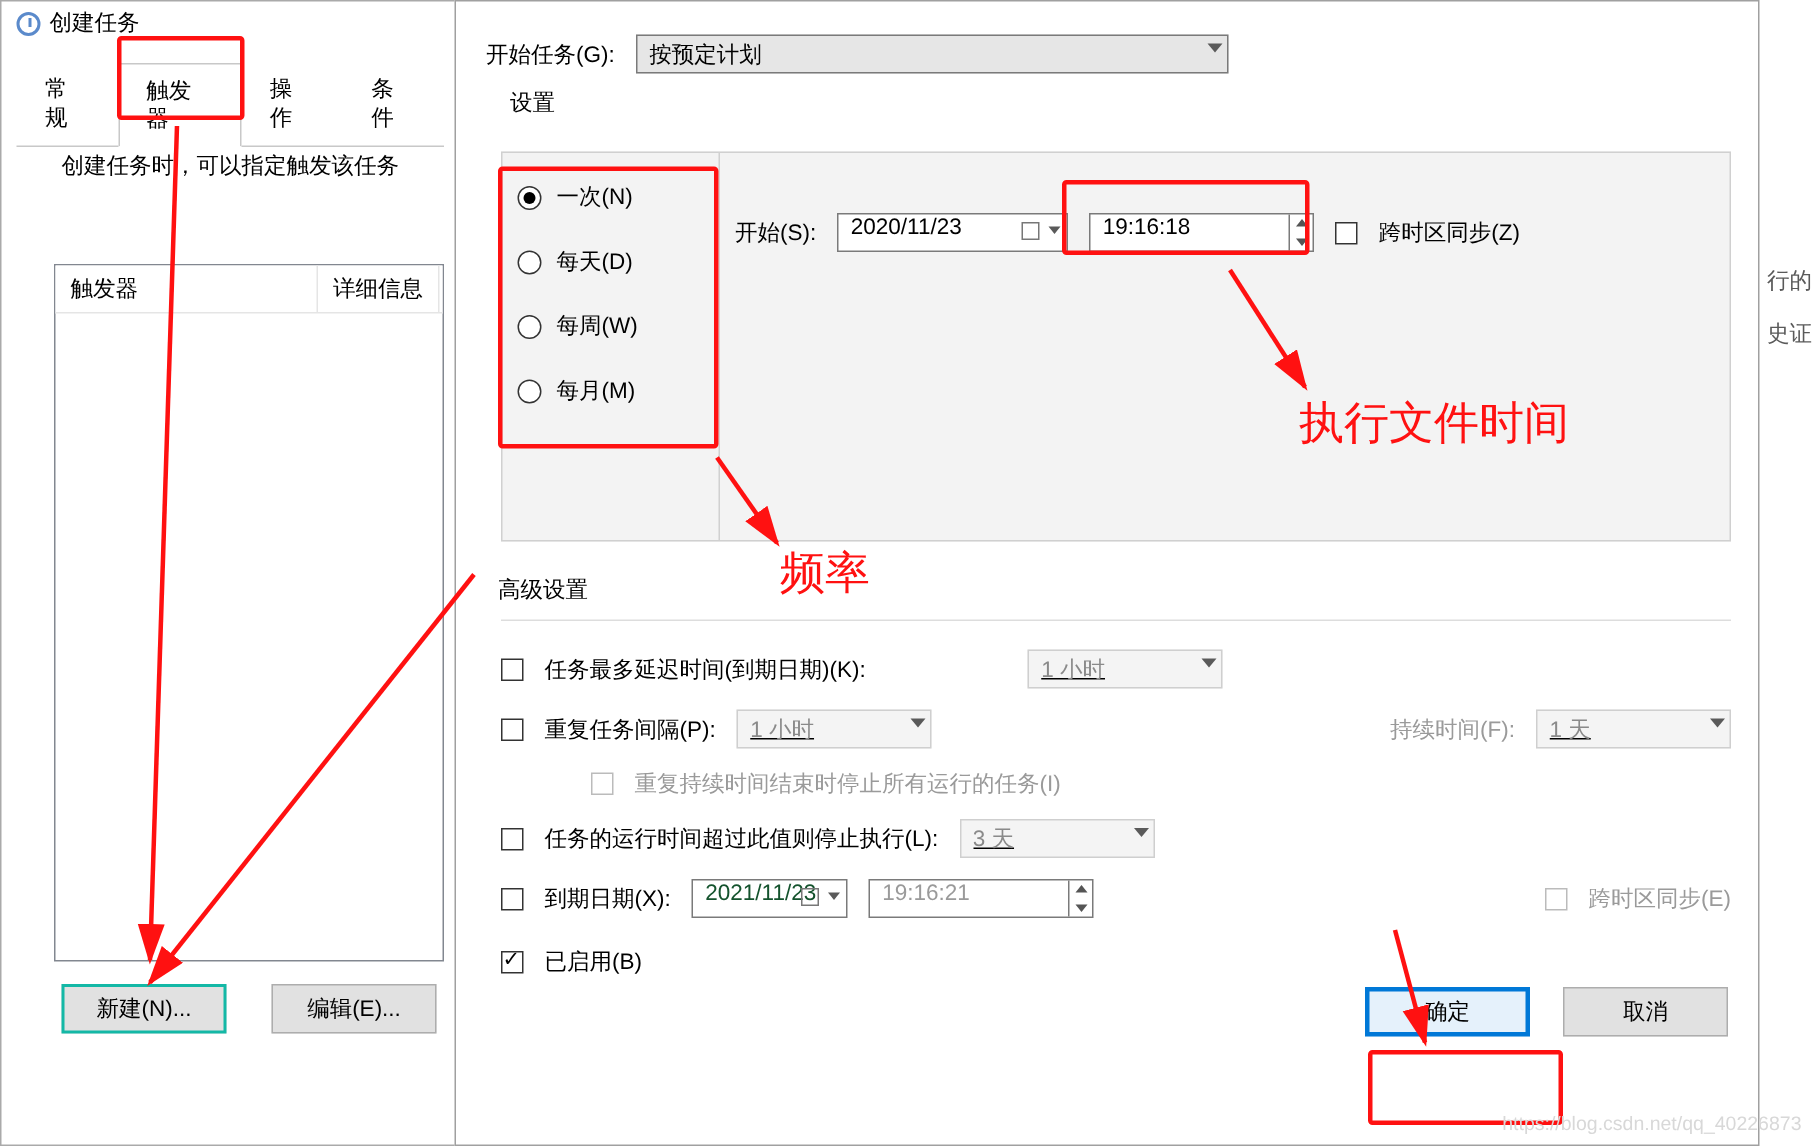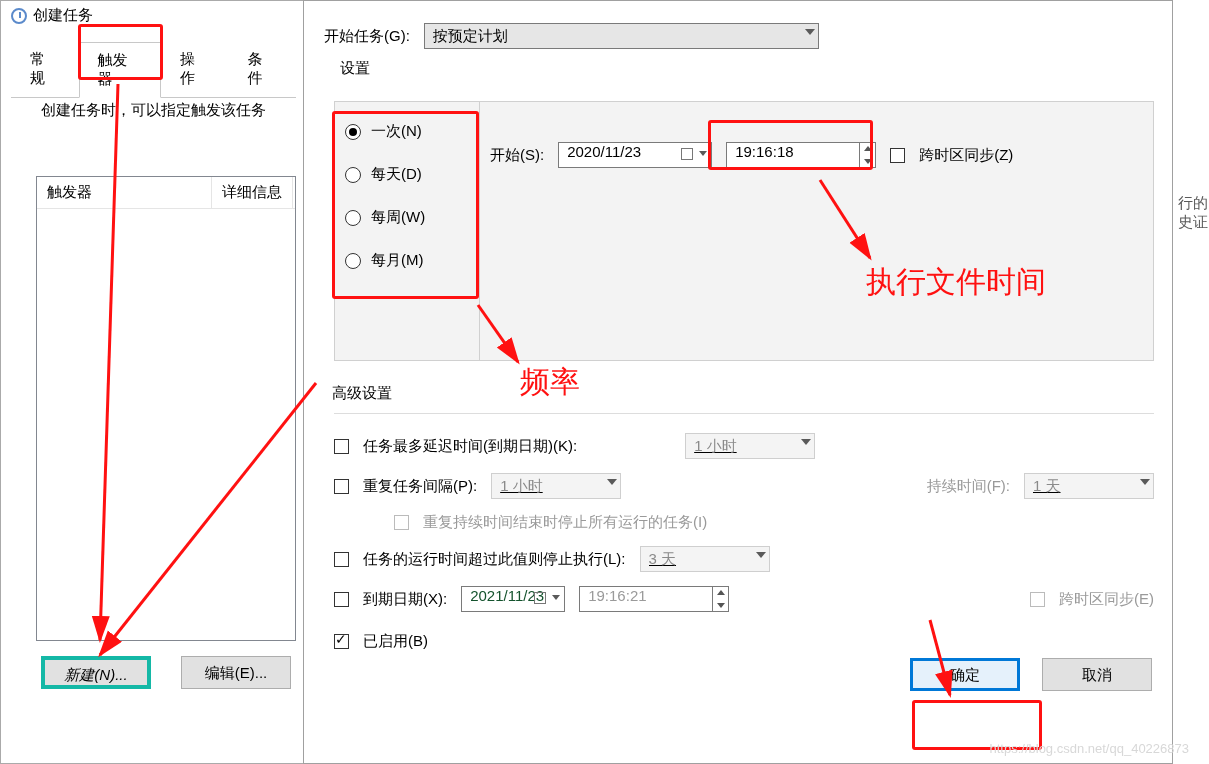--- a/index.html
+++ b/index.html
@@ -14,21 +14,21 @@
   .create-title .clock::after { content:""; position:absolute; left:6px; top:2px; width:2px; height:6px; background:#5b8acb; }
   .tabs { position:absolute; left:10px; top:40px; display:flex; border-bottom:1px solid #c8c8c8; width:285px; }
   .tab { padding:8px 18px; border:1px solid transparent; border-bottom:none; background:transparent; cursor:default; }
   .tab.active { border:1px solid #c8c8c8; border-bottom:1px solid #fff; background:#fff; position:relative; top:1px; }
   .desc { position:absolute; left:40px; top:100px; }
   .trigger-list { position:absolute; left:35px; top:175px; width:260px; height:465px; border:1px solid #828790; background:#fff; }
   .trigger-list .hdr { display:flex; background:#fff; border-bottom:1px solid #e5e5e5; }
   .trigger-list .hdr div { padding:6px 10px; border-right:1px solid #e5e5e5; }
   .bottom-btns { position:absolute; left:40px; top:655px; display:flex; gap:30px; }
   .btn { width:110px; height:33px; border:1px solid #adadad; background:#e1e1e1; text-align:center; line-height:31px; cursor:default; }
-  .btn.focus { border:4px solid #14b8a6; line-height:29px;font-style:italic; }
+  .btn.focus { border:2px solid #14b8a6; line-height:29px; }
   .btn.primary { border:3px solid #0078d7; line-height:27px; background:#e5f1fb; }
 
   
   .new-dlg { position:absolute; left:303px; top:0; width:870px; height:764px; background:#fff; border:1px solid #a0a0a0; z-index:10; }
   .new-title { display:flex; justify-content:space-between; align-items:center; padding:4px 4px 4px 12px; }
   .new-title .close { width:44px; height:28px; text-align:center; line-height:24px; font-size:18px; }
   .new-body { padding:12px 20px; position:relative; height:700px; }
   .row { display:flex; align-items:center; gap:14px; margin:10px 0; }
   .combo { position:relative; display:inline-flex; align-items:center; }
   .combo input { border:1px solid #7a7a7a; background:#e6e6e6; height:26px; padding:0 26px 0 8px; font-size:15px; }
@@ -181,23 +181,23 @@
       </div>
     </div>
 
     <div class="dlg-btns">
       <div class="btn primary" style="width:110px">确定</div>
       <div class="btn" style="width:110px">取消</div>
     </div>
   </div>
 </div>
 
-<div class="side-text" style="top:194px">行的</div>
+<div class="side-text" style="top:178px">行的</div>
 <div class="side-text" style="top:213px">史证</div>
-<div style="position:absolute;right:20px;bottom:8px;color:#d8d8d8;font-size:13px;z-index:95">https://blog.csdn.net/qq_40226873</div>
+<div style="position:absolute;right:8px;bottom:8px;color:#d8d8d8;font-size:13px;z-index:95">https://blog.csdn.net/qq_40226873</div>
 
 <div class="hl" style="left:78px; top:24px; width:85px; height:56px;"></div>
 <div class="hl" style="left:332px; top:111px; width:147px; height:188px;"></div>
 <div class="hl" style="left:708px; top:120px; width:165px; height:50px;"></div>
 <div class="hl" style="left:912px; top:700px; width:130px; height:50px;"></div>
 
 <div class="annot" style="left:520px; top:362px;">频率</div>
 <div class="annot" style="left:866px; top:262px;">执行文件时间</div>
 
 <svg class="arrow-svg" style="left:0;top:0" width="1209" height="764">

